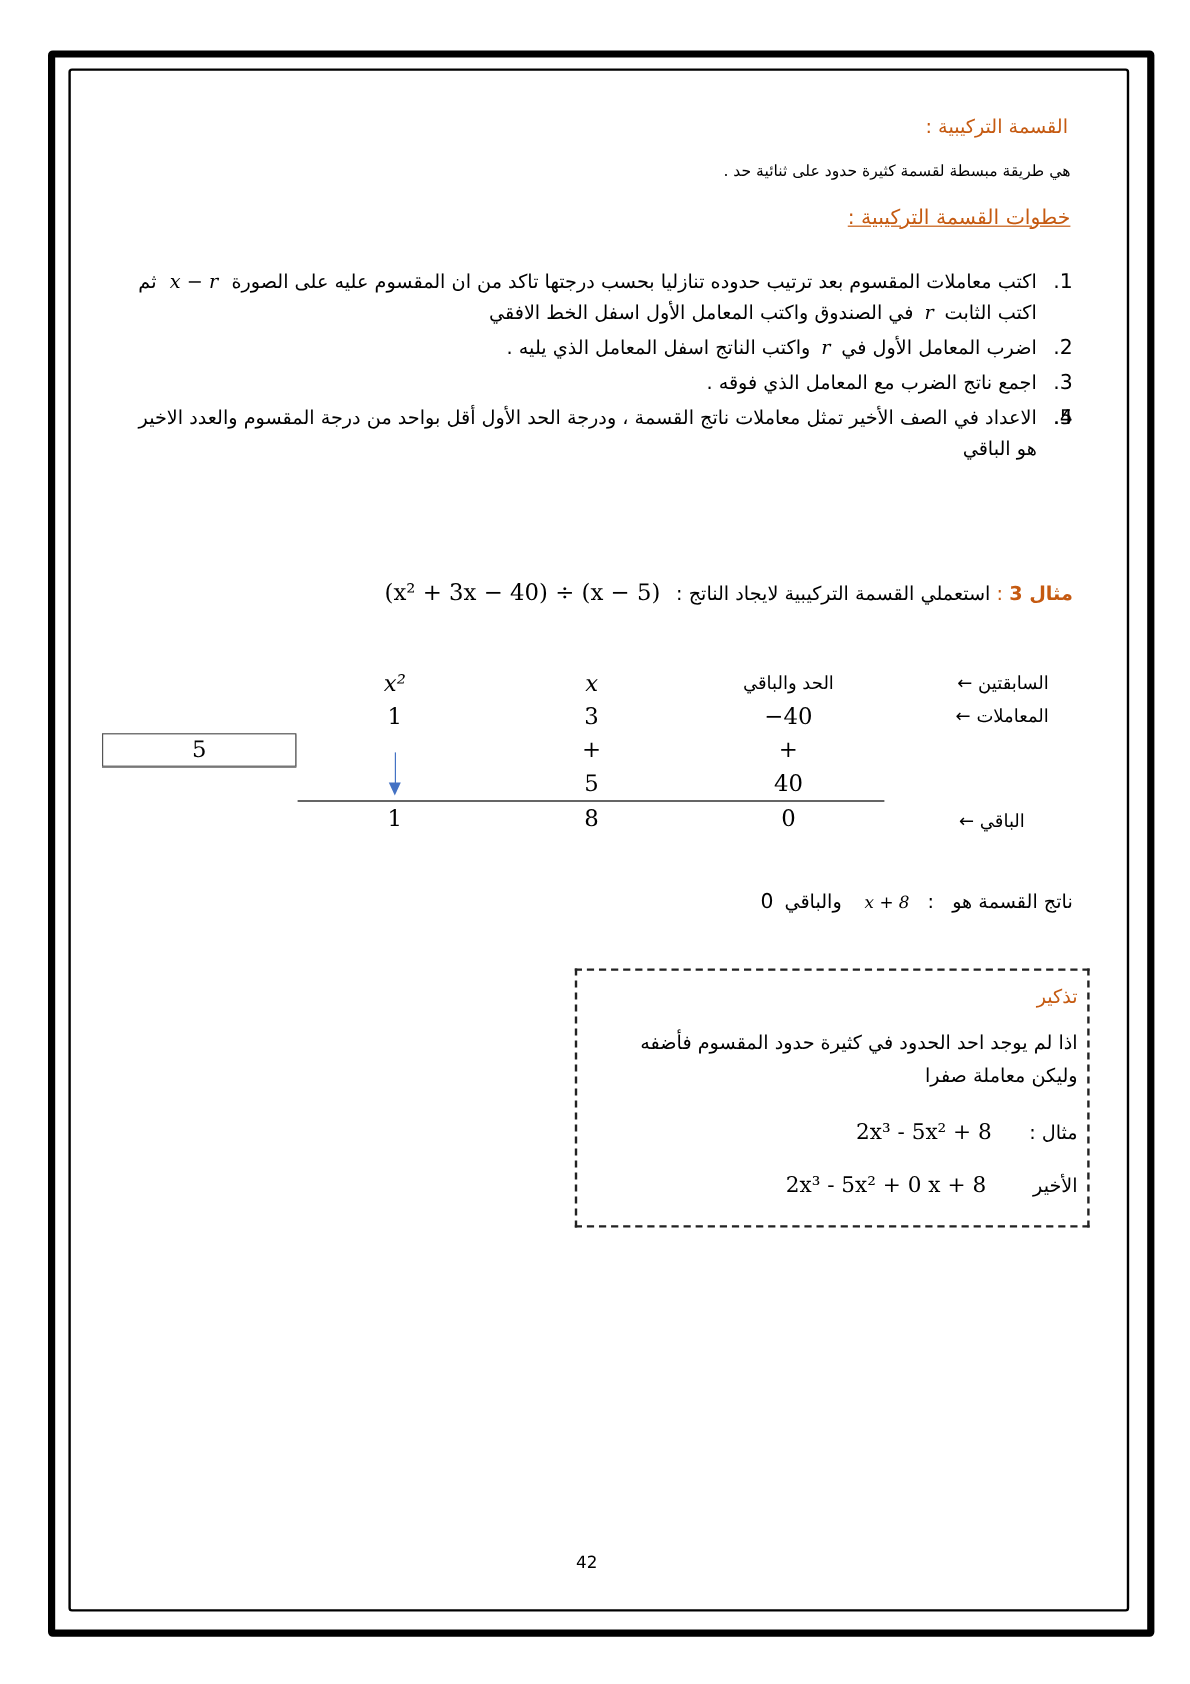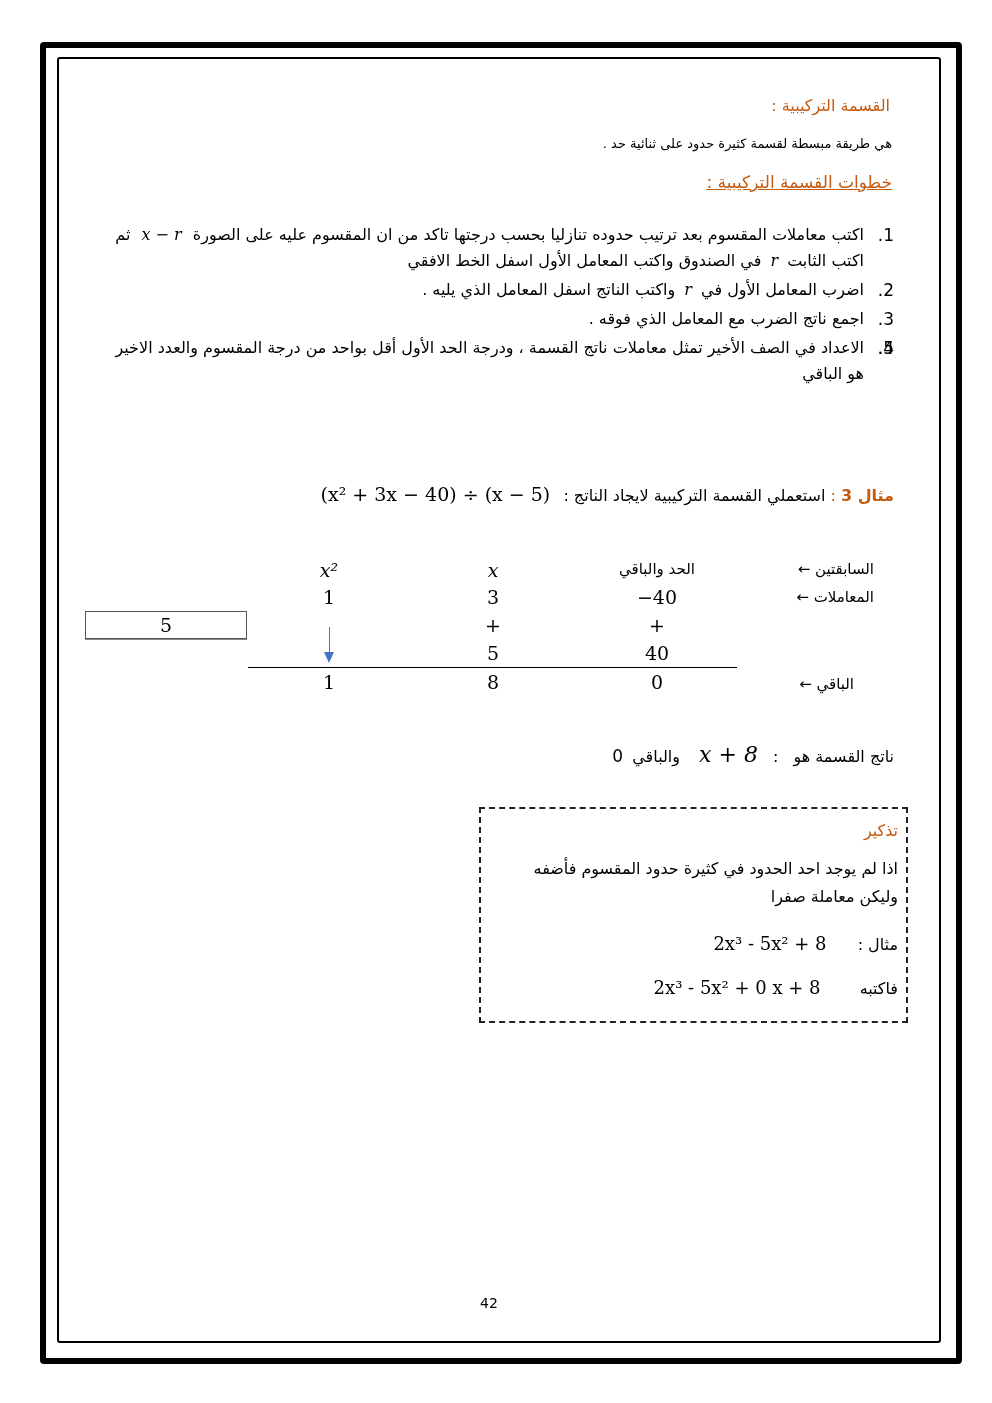--- a/index.html
+++ b/index.html
@@ -105,31 +105,31 @@
 <div class="result-line"></div>
 
 <div class="tbl-label" style="right:138px; top:675px;margin-left:28px;">الباقي ←</div>
 <div class="tbl-cell" style="left:289px; top:671px;">1</div>
 <div class="tbl-cell" style="left:453px; top:671px;">8</div>
 <div class="tbl-cell" style="left:617px; top:671px;">0</div>
 
 <div class="abs rtl ar" style="right:98px; top:742px; font-size:16px; white-space:nowrap;">
   <span>ناتج القسمة هو</span>
   <span style="margin:0 10px;">:</span>
-  <span class="math" style="font-size:22px;"><i>x + 8</i></span>
+  <span class="math" style="font-size:14px;"><i>x + 8</i></span>
   <span style="margin-right:14px;">والباقي</span>
   <span style="font-size:17px; margin-right:4px;">0</span>
 </div>
 
 <div class="reminder-box">
   <div class="abs rtl ar orange" style="right:8px; top:12px; font-size:16px;margin-left:34px;">تذكير</div>
   <div class="abs rtl ar" style="right:8px; top:46px; width:405px; font-size:16px; line-height:28px;">اذا لم يوجد احد الحدود في كثيرة حدود المقسوم فأضفه وليكن معاملة صفرا</div>
   <div class="abs rtl ar" style="right:8px; top:124px; font-size:16px; white-space:nowrap;">
     <span>مثال :</span>
     <span class="math" style="font-size:18px; margin-right:26px;">2x³ - 5x² + 8</span>
   </div>
   <div class="abs rtl ar" style="right:8px; top:168px; font-size:16px; white-space:nowrap;">
-    <span>فاكتبه</span>
+    <span>الأخير</span>
     <span class="math" style="font-size:18px; margin-right:34px;">2x³ - 5x² + 0 x + 8</span>
   </div>
 </div>
 
 <div class="page-number">42</div>
 
 </body></html>

